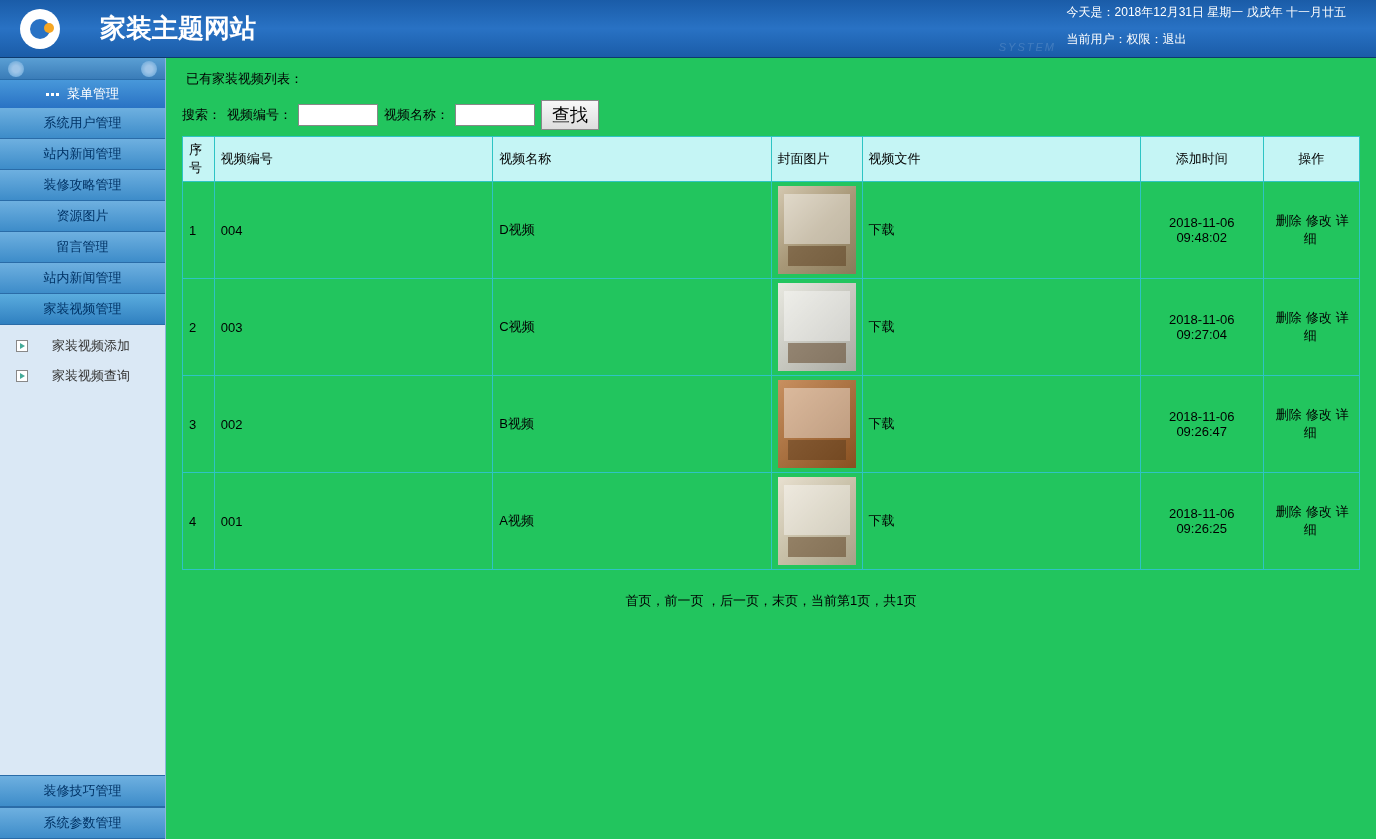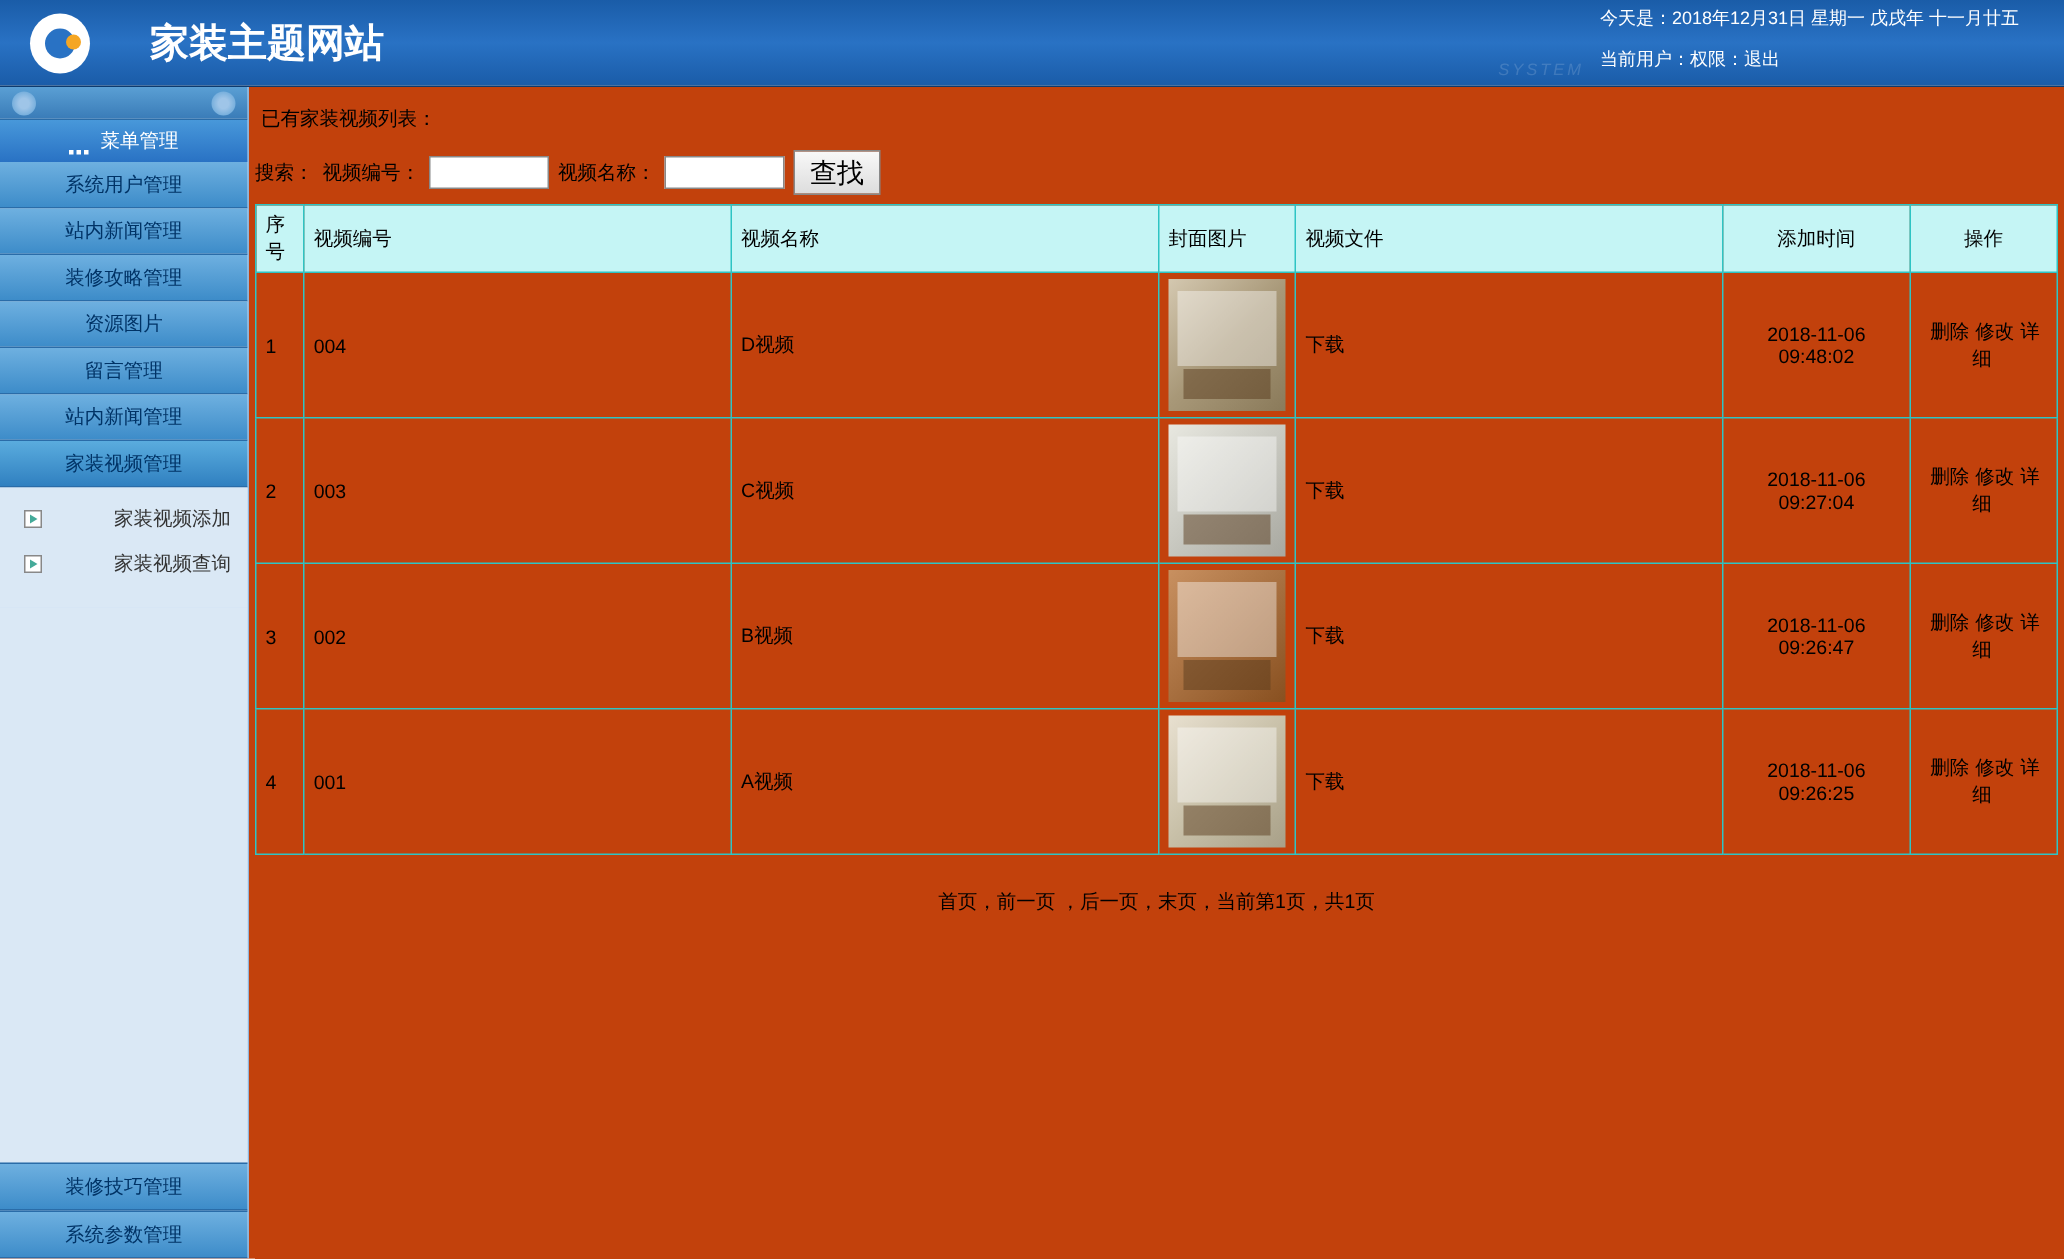--- a/index.html
+++ b/index.html
@@ -46,49 +46,49 @@
     }
     .sidebar-top-deco::before, .sidebar-top-deco::after {
       content: ''; position: absolute; top: 3px; width: 16px; height: 16px;
       background: radial-gradient(circle, #9fc5e8 30%, #5a9fd4 100%); border-radius: 50%;
     }
     .sidebar-top-deco::before { left: 8px; }
     .sidebar-top-deco::after { right: 8px; }
     .menu-header {
       background: linear-gradient(to bottom, #4898da 0%, #2972c4 100%);
       color: #fff; text-align: center; padding: 5px 0; font-size: 13px;
-      display: flex; align-items: flex-end; justify-content: center; gap: 8px;
+      display: flex; align-items: center; justify-content: center; gap: 8px;
     }
     .menu-header-icon { display: inline-flex; gap: 2px; }
     .menu-header-icon i { width: 3px; height: 3px; background: #fff; display: inline-block; }
     .menu-header-icon i:nth-child(4), .menu-header-icon i:nth-child(5), .menu-header-icon i:nth-child(6) { margin-top: 2px; }
     
     .nav-item {
       background: linear-gradient(to bottom, #6eb0e0 0%, #3d8cc9 100%);
       color: #003366; text-align: center; padding: 6px 0; font-size: 13px;
       border-bottom: 1px solid #2a6ca8; cursor: pointer;
     }
     .nav-item.active { background: linear-gradient(to bottom, #5aacde 0%, #3080c0 100%); }
     
     .sub-items { background: #dae8f5; padding: 6px 0 14px 0; }
     .sub-item {
       display: flex; align-items: center; padding: 6px 0 6px 16px;
-      color: #333; font-size: 13px; cursor: pointer; gap: 24px;
+      color: #333; font-size: 13px; cursor: pointer;
     }
     .play-icon {
       width: 12px; height: 12px; border: 1px solid #888; background: #fff;
       display: inline-flex; align-items: center; justify-content: center; margin-right: 24px;
     }
     .play-icon::after { content: ''; border-left: 5px solid #4a9; border-top: 3px solid transparent; border-bottom: 3px solid transparent; }
     
     .sidebar-spacer { flex: 1; background: #dae8f5; }
     .sidebar-bottom .nav-item { border-top: 1px solid #2a6ca8; }
     
     
-    .main { flex: 1; padding: 12px 4px; overflow: auto; background: #c2410c; }
+    .main { flex: 1; padding: 12px 16px; overflow: auto; background: #22c55e; }
     .list-title { font-size: 13px; margin-bottom: 12px; padding-left: 4px; }
     .search-bar { display: flex; align-items: center; gap: 6px; margin-bottom: 6px; font-size: 13px; }
     .search-bar input[type="text"] {
       border: 1px solid #888; height: 22px; width: 80px; padding: 0 4px; font-size: 13px;
     }
     .search-btn, .action-btn {
       background: linear-gradient(to bottom, #f8f8f8, #ddd);
       border: 1px solid #888; padding: 2px 10px; font-size: 18px; cursor: pointer;
     }
     

